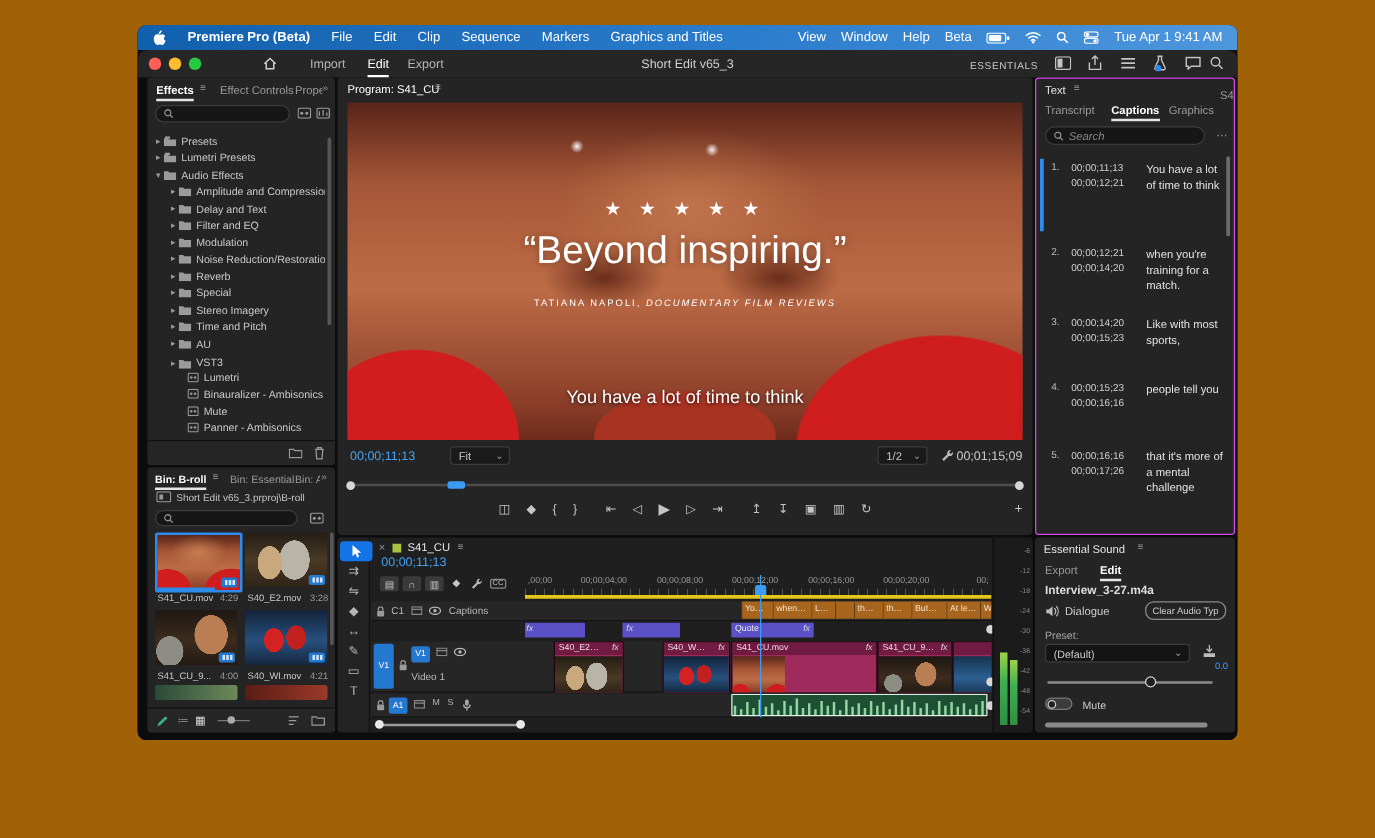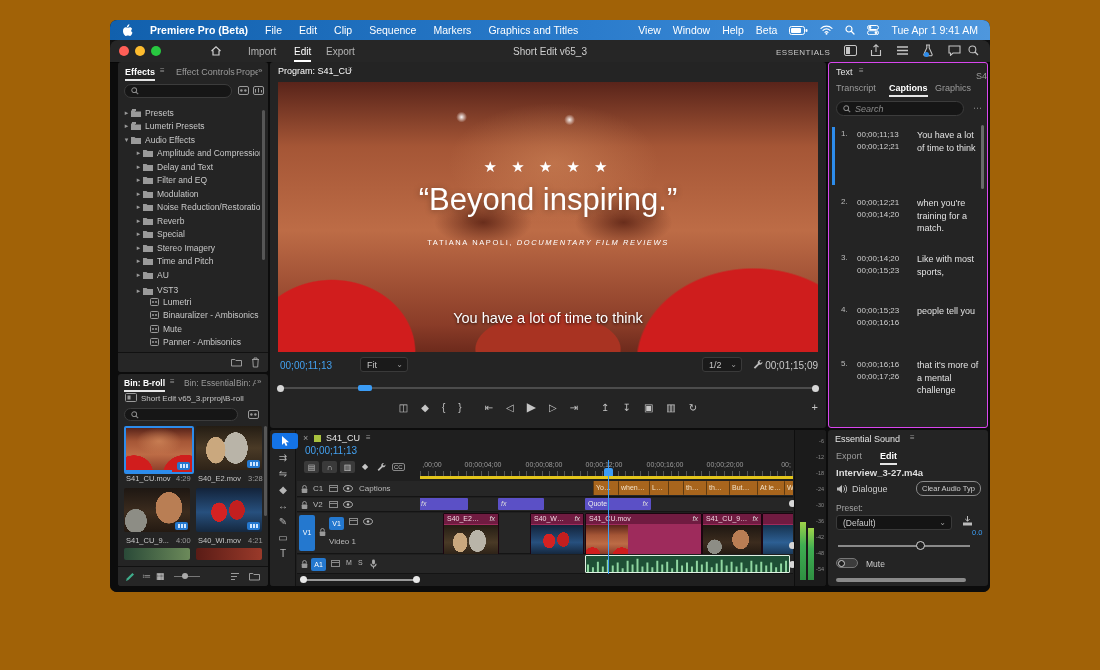--- a/index.html
+++ b/index.html
@@ -618,41 +618,20 @@
         <span class="capclip" style="left:198px;width:30px;">when…</span>
         <span class="capclip" style="left:229px;width:18px;">L…</span>
         <span class="capclip" style="left:248px;width:14px;"></span>
         <span class="capclip" style="left:263px;width:22px;">th…</span>
         <span class="capclip" style="left:286px;width:22px;">th…</span>
         <span class="capclip" style="left:309px;width:27px;">But…</span>
         <span class="capclip" style="left:337px;width:26px;">At le…</span>
         <span class="capclip" style="left:364px;width:14px;">Wh</span>
       </div>
 
-      <div class="a" style="left:27px;top:68px;width:496px;height:14px;background:#262626;border-bottom:1px solid #141414;">
-        <span class="a tico" style="left:4px;top:3px;">
-              <svg width="7" height="9" viewBox="0 0 7 9">
-                <path d="M1.7 3.5V2.3a1.8 1.8 0 0 1 3.6 0v1.2" fill="none" stroke="#9a9a9a"></path>
-                <rect x="0.7" y="3.5" width="5.6" height="4.6" rx="0.8" fill="#9a9a9a"></rect>
-              </svg>
-            </span>
-        <span class="a hdrtxt" style="left:16px;top:2px;">V2</span>
-        <span class="a tico" style="left:32px;top:3px;">
-              <svg width="9" height="7" viewBox="0 0 9 7">
-                <rect x="0.5" y="0.5" width="8" height="6" fill="none" stroke="#8a8a8a"></rect>
-                <path d="M0.5 2.5h8" stroke="#8a8a8a"></path>
-              </svg>
-            </span>
-        <span class="a tico" style="left:46px;top:3px;">
-              <svg width="10" height="7" viewBox="0 0 10 7">
-                <ellipse cx="5" cy="3.5" rx="4.4" ry="2.9" fill="none" stroke="#bbb"></ellipse>
-                <circle cx="5" cy="3.5" r="1.3" fill="#bbb"></circle>
-              </svg>
-            </span>
-      </div>
       <div class="a" style="left:150px;top:68px;width:373px;height:14px;overflow:hidden;">
         <span class="v2clip" style="left:-2px;width:44px;">
               <span class="fxi">fx</span>
             </span>
         <span class="v2clip" style="left:78px;width:40px;">
               <span class="fxi">fx</span>
             </span>
         <span class="v2clip" style="left:165px;width:60px;">
               <span>Quote</span>
               <span class="fxi">fx</span>

